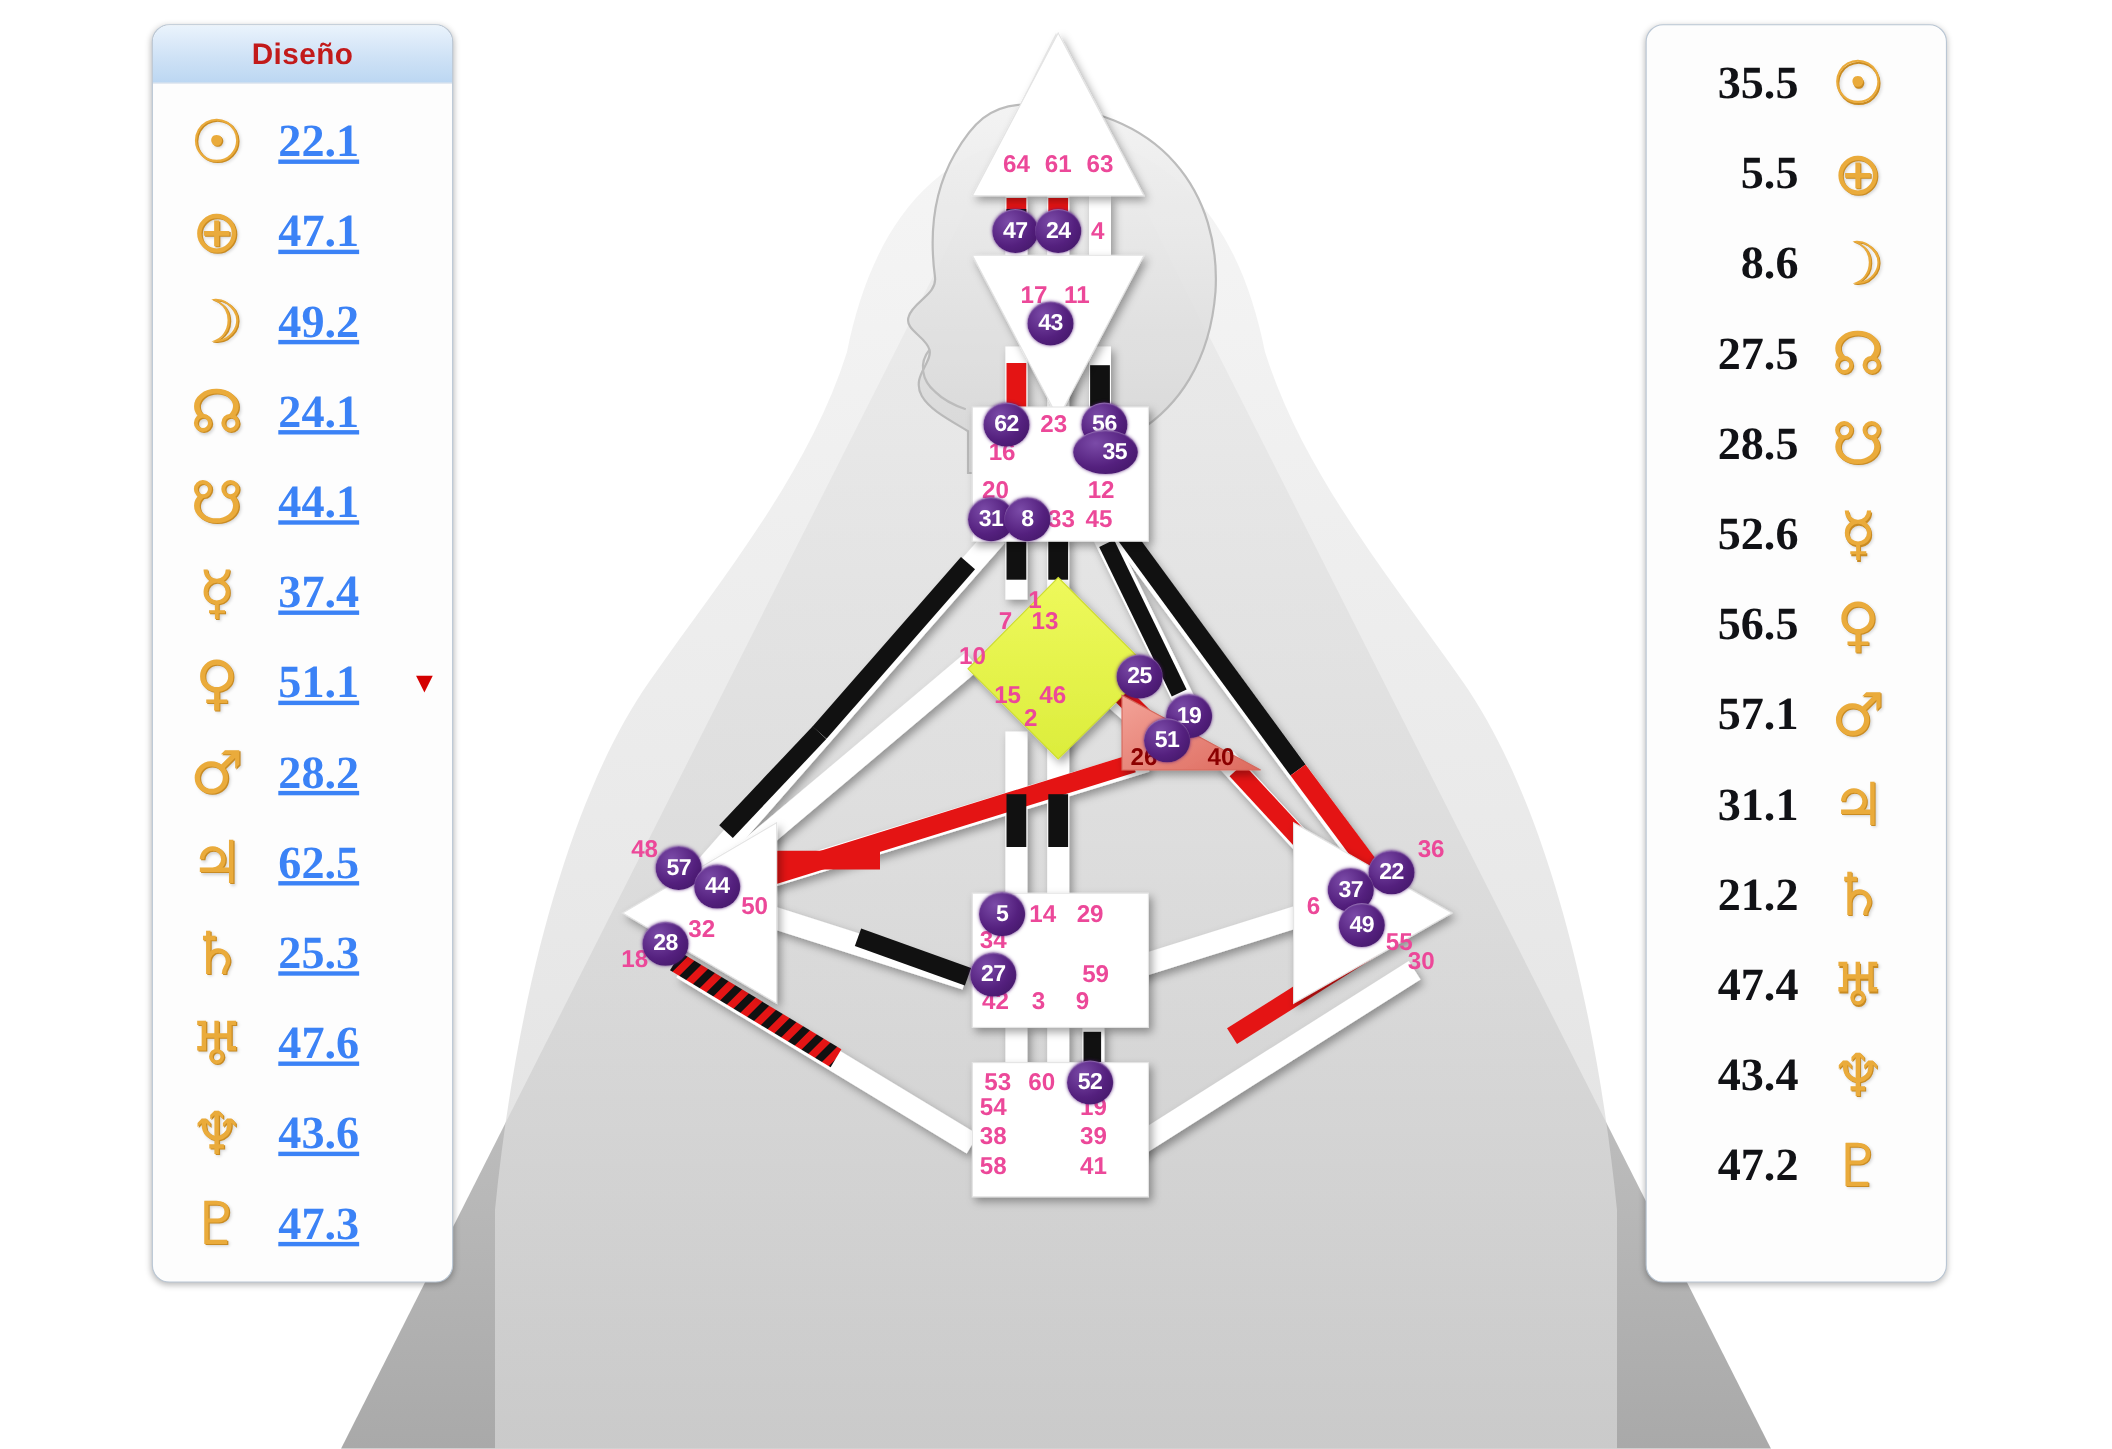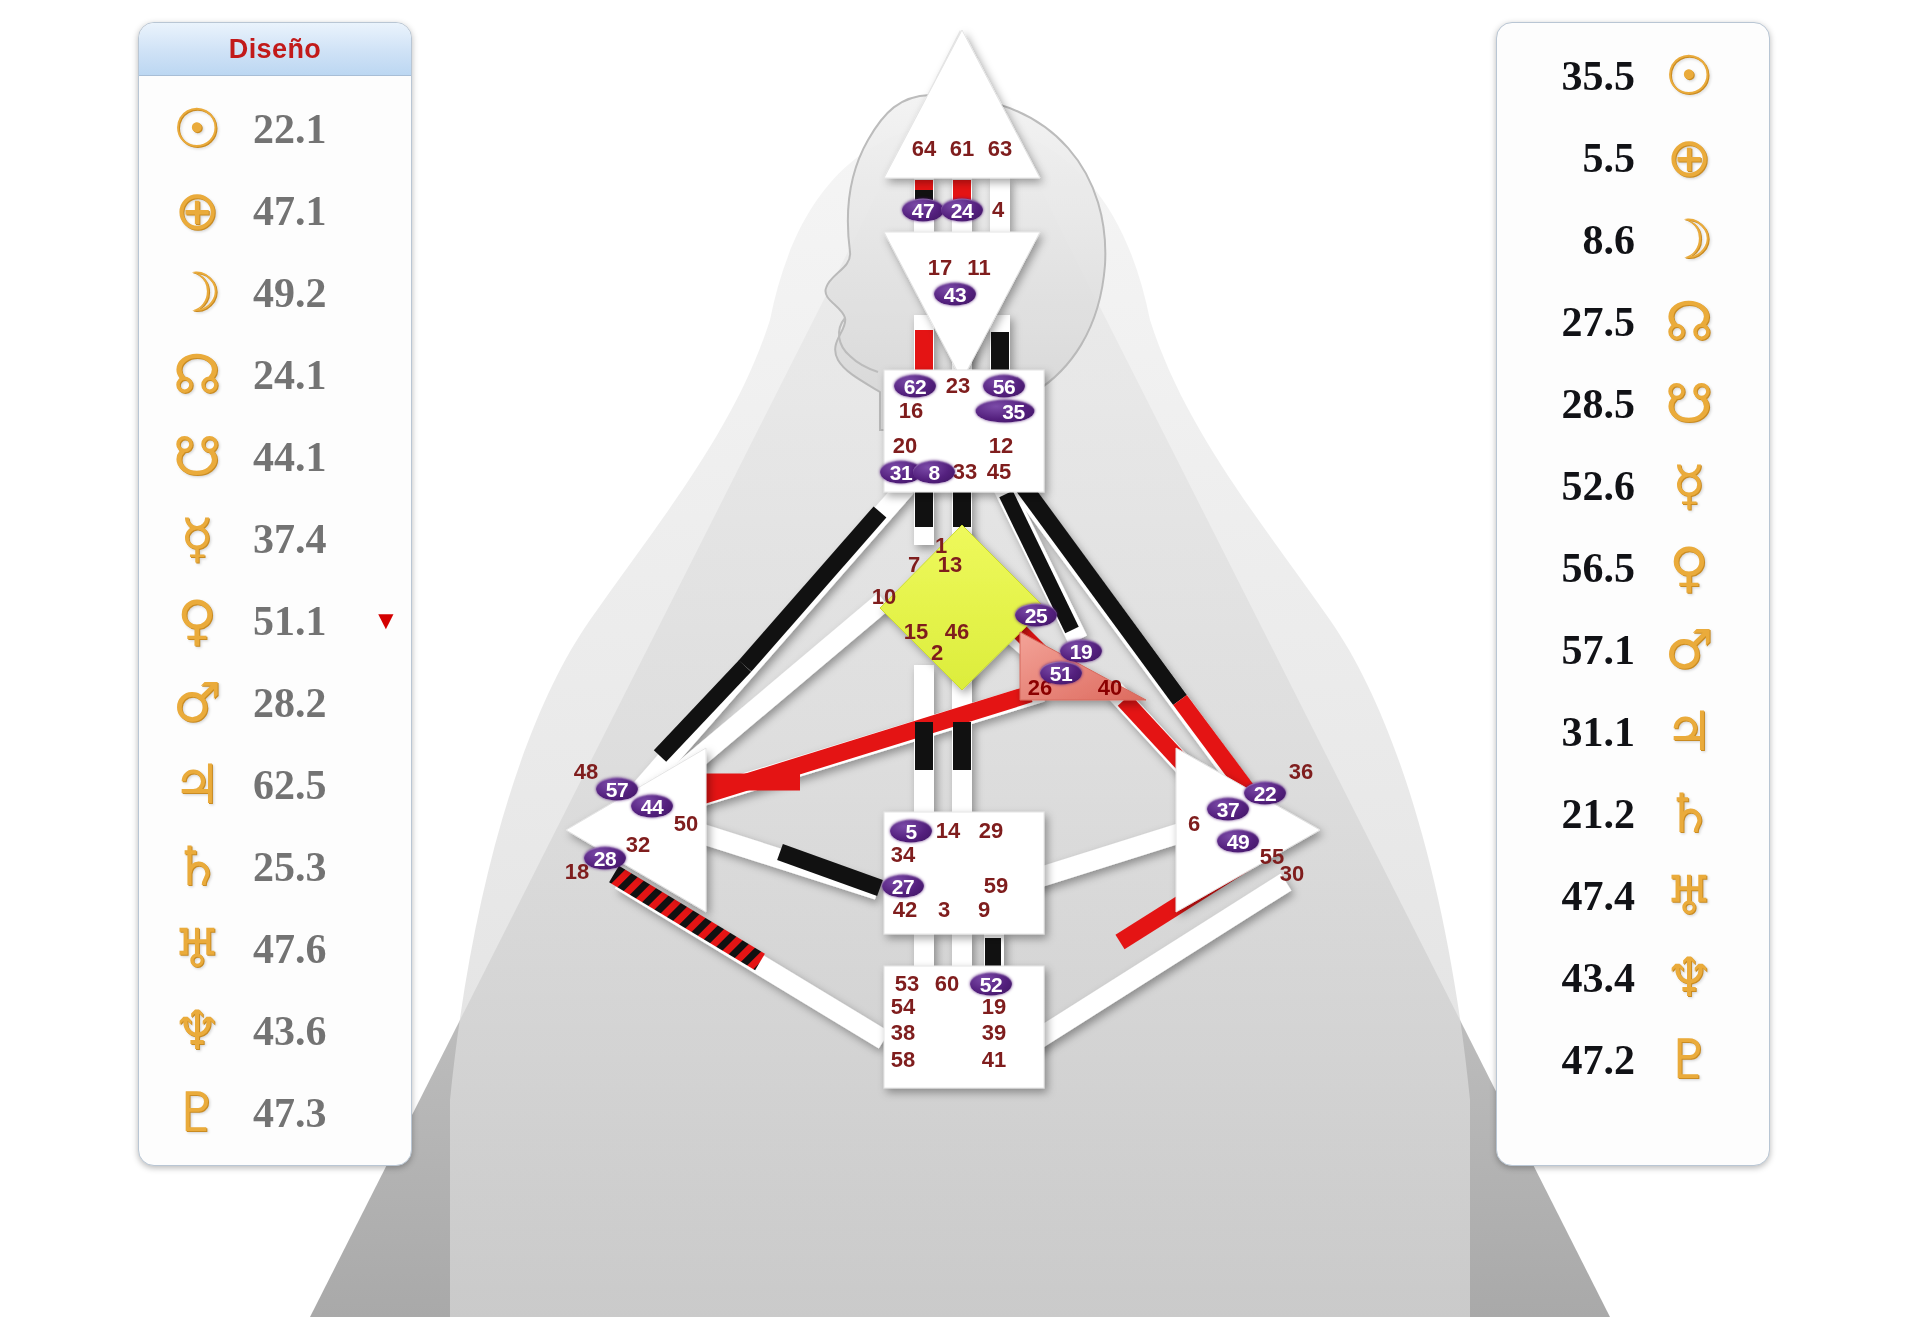--- a/index.html
+++ b/index.html
@@ -50,44 +50,44 @@
     color:#eaab3b;
     text-shadow:1px 1px 0 #c98b22, 2px 2px 3px rgba(0,0,0,.18);
   }
   .row .val{
     font-family:"Liberation Serif", serif;
     font-weight:bold;font-size:42px;
   }
 
   
   #panel-design .row{padding-left:26px;}
-  #panel-design .val{color:#737373;margin-left:24px;min-width:110px;}
+  #panel-design .val{color:#3b82f6;margin-left:24px;min-width:110px;text-decoration:underline;}
   #panel-design .marker{
     color:#d40000;font-size:26px;margin-left:10px;line-height:1;
   }
 
   
   #panel-personality .row{padding-right:48px;justify-content:flex-end;}
   #panel-personality .val{color:#111216;margin-right:22px;text-align:right;min-width:118px;}
 
   
   #bodygraph{position:absolute;left:0;top:0;width:1920px;height:1317px;z-index:20;}
 
   .gate-label{
     position:absolute;z-index:32;
     font-family:"Liberation Sans", sans-serif;
-    font-weight:bold;font-size:22px;color:#7f1d1d;
+    font-weight:bold;font-size:22px;color:#ec4899;
     white-space:nowrap;
     transform:translate(-50%,-50%);
   }
   .gate-label.red{color:#8b0000;}
 
   .gate-chip{
     position:absolute;z-index:33;
-    width:42px;height:23px;border-radius:50%;
+    width:42px;height:40px;border-radius:50%;
     background:radial-gradient(ellipse at 35% 30%,#7b4ba8 0%,#54207e 55%,#3d1460 100%);
     box-shadow:0 0 3px rgba(80,20,120,.85), inset 0 1px 1px rgba(255,255,255,.28);
     color:#ffffff;
     font-family:"Liberation Sans", sans-serif;
     font-weight:bold;font-size:21px;
     display:flex;align-items:center;justify-content:center;
     transform:translate(-50%,-50%);
     letter-spacing:-.5px;
   }
 </style>

